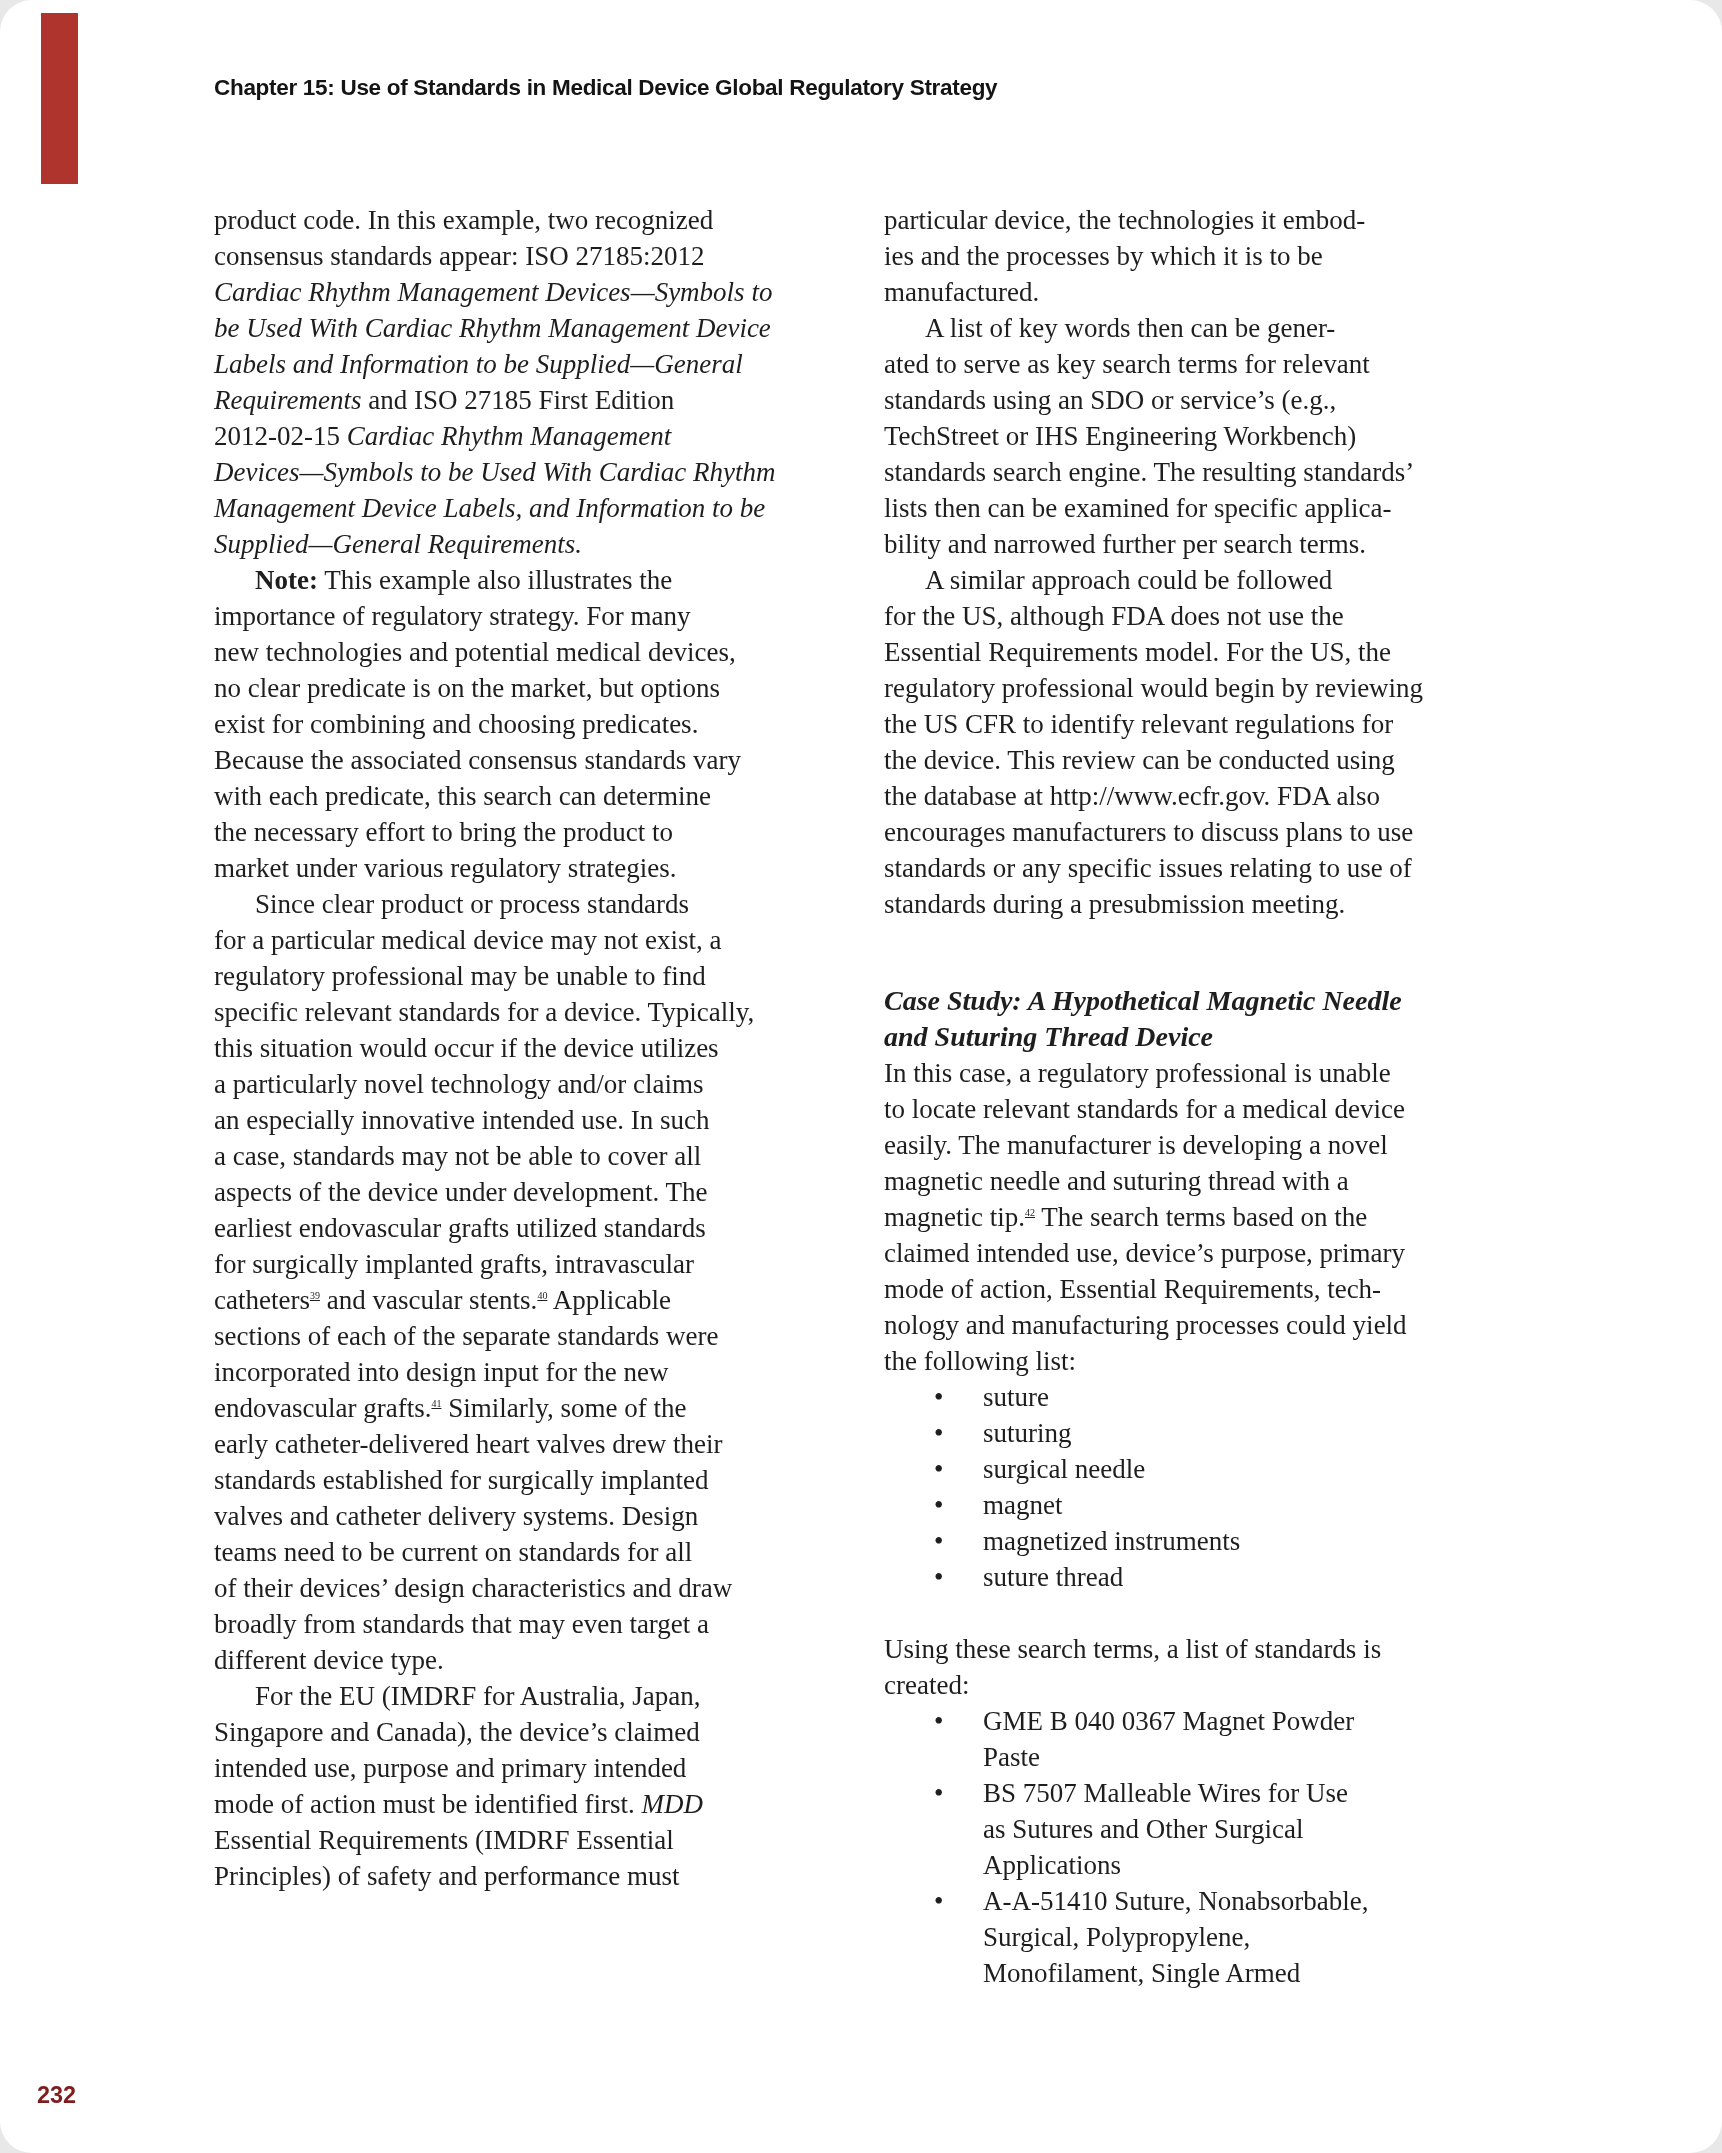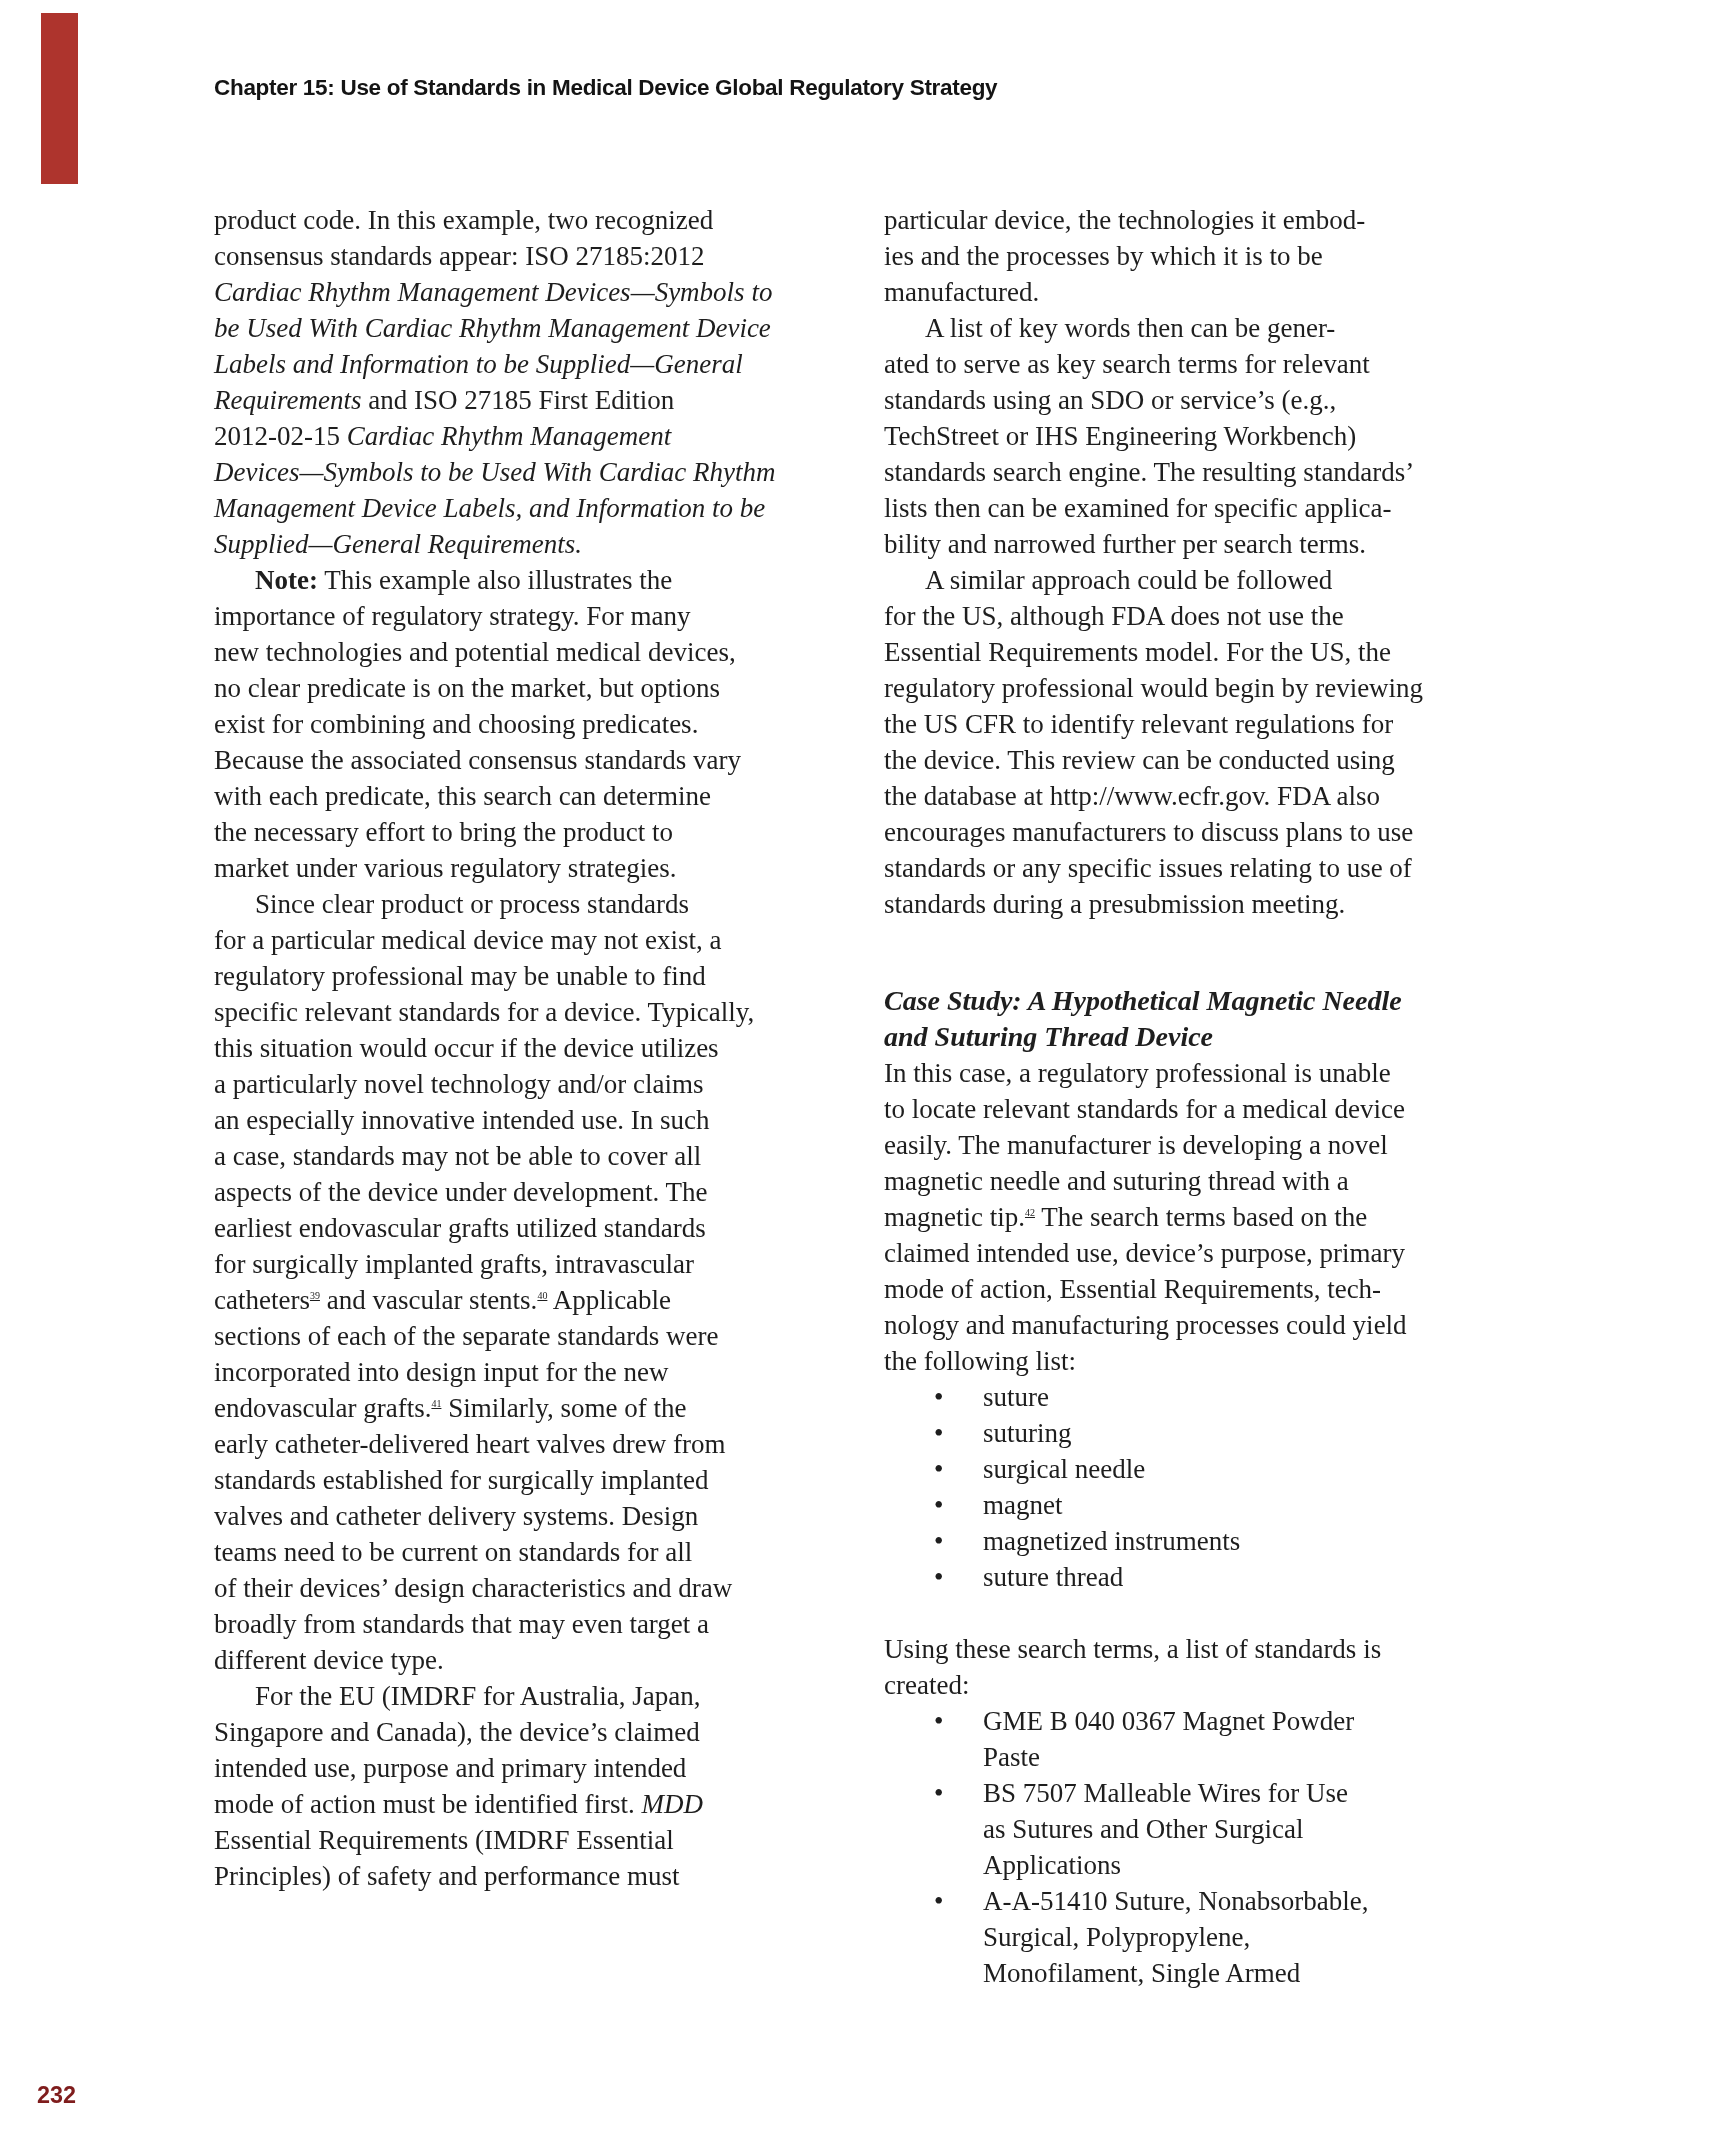--- a/index.html
+++ b/index.html
@@ -3,20 +3,21 @@
 <meta charset="utf-8">
 <style>
   html,body{margin:0;padding:0;background:#e8e8e8;}
   #page{
     position:relative;
     width:1722px;height:2153px;
     background:#ffffff;
     overflow:hidden;
     font-family:"Liberation Serif", serif;
     color:#1e1e1e;
+    border-radius:32px;
   }
   #chapter-tab{
     position:absolute;left:41px;top:13px;width:37px;height:171px;
   }
   #running-header{
     position:absolute;left:214px;top:75px;
     font-family:"Liberation Sans", sans-serif;
     font-weight:700;font-size:22.5px;letter-spacing:-0.3px;
     color:#141414;white-space:nowrap;
   }
@@ -78,21 +79,21 @@
       <div class="line"><span class="">a particularly novel technology and/or claims</span></div>
       <div class="line"><span class="">an especially innovative intended use. In such</span></div>
       <div class="line"><span class="">a case, standards may not be able to cover all</span></div>
       <div class="line"><span class="">aspects of the device under development. The</span></div>
       <div class="line"><span class="">earliest endovascular grafts utilized standards</span></div>
       <div class="line"><span class="">for surgically implanted grafts, intravascular</span></div>
       <div class="line"><span class="">catheters</span><span class="sup">39</span><span class=""> and vascular stents.</span><span class="sup">40</span><span class=""> Applicable</span></div>
       <div class="line"><span class="">sections of each of the separate standards were</span></div>
       <div class="line"><span class="">incorporated into design input for the new</span></div>
       <div class="line"><span class="">endovascular grafts.</span><span class="sup">41</span><span class=""> Similarly, some of the</span></div>
-      <div class="line"><span class="">early catheter-delivered heart valves drew from</span></div>
+      <div class="line"><span class="">early catheter-delivered heart valves drew their</span></div>
       <div class="line"><span class="">standards established for surgically implanted</span></div>
       <div class="line"><span class="">valves and catheter delivery systems. Design</span></div>
       <div class="line"><span class="">teams need to be current on standards for all</span></div>
       <div class="line"><span class="">of their devices’ design characteristics and draw</span></div>
       <div class="line"><span class="">broadly from standards that may even target a</span></div>
       <div class="line"><span class="">different device type.</span></div>
       <div class="line ind"><span class="">For the EU (IMDRF for Australia, Japan,</span></div>
       <div class="line"><span class="">Singapore and Canada), the device’s claimed</span></div>
       <div class="line"><span class="">intended use, purpose and primary intended</span></div>
       <div class="line"><span class="">mode of action must be identified first. </span><span class="it ">MDD</span></div>

